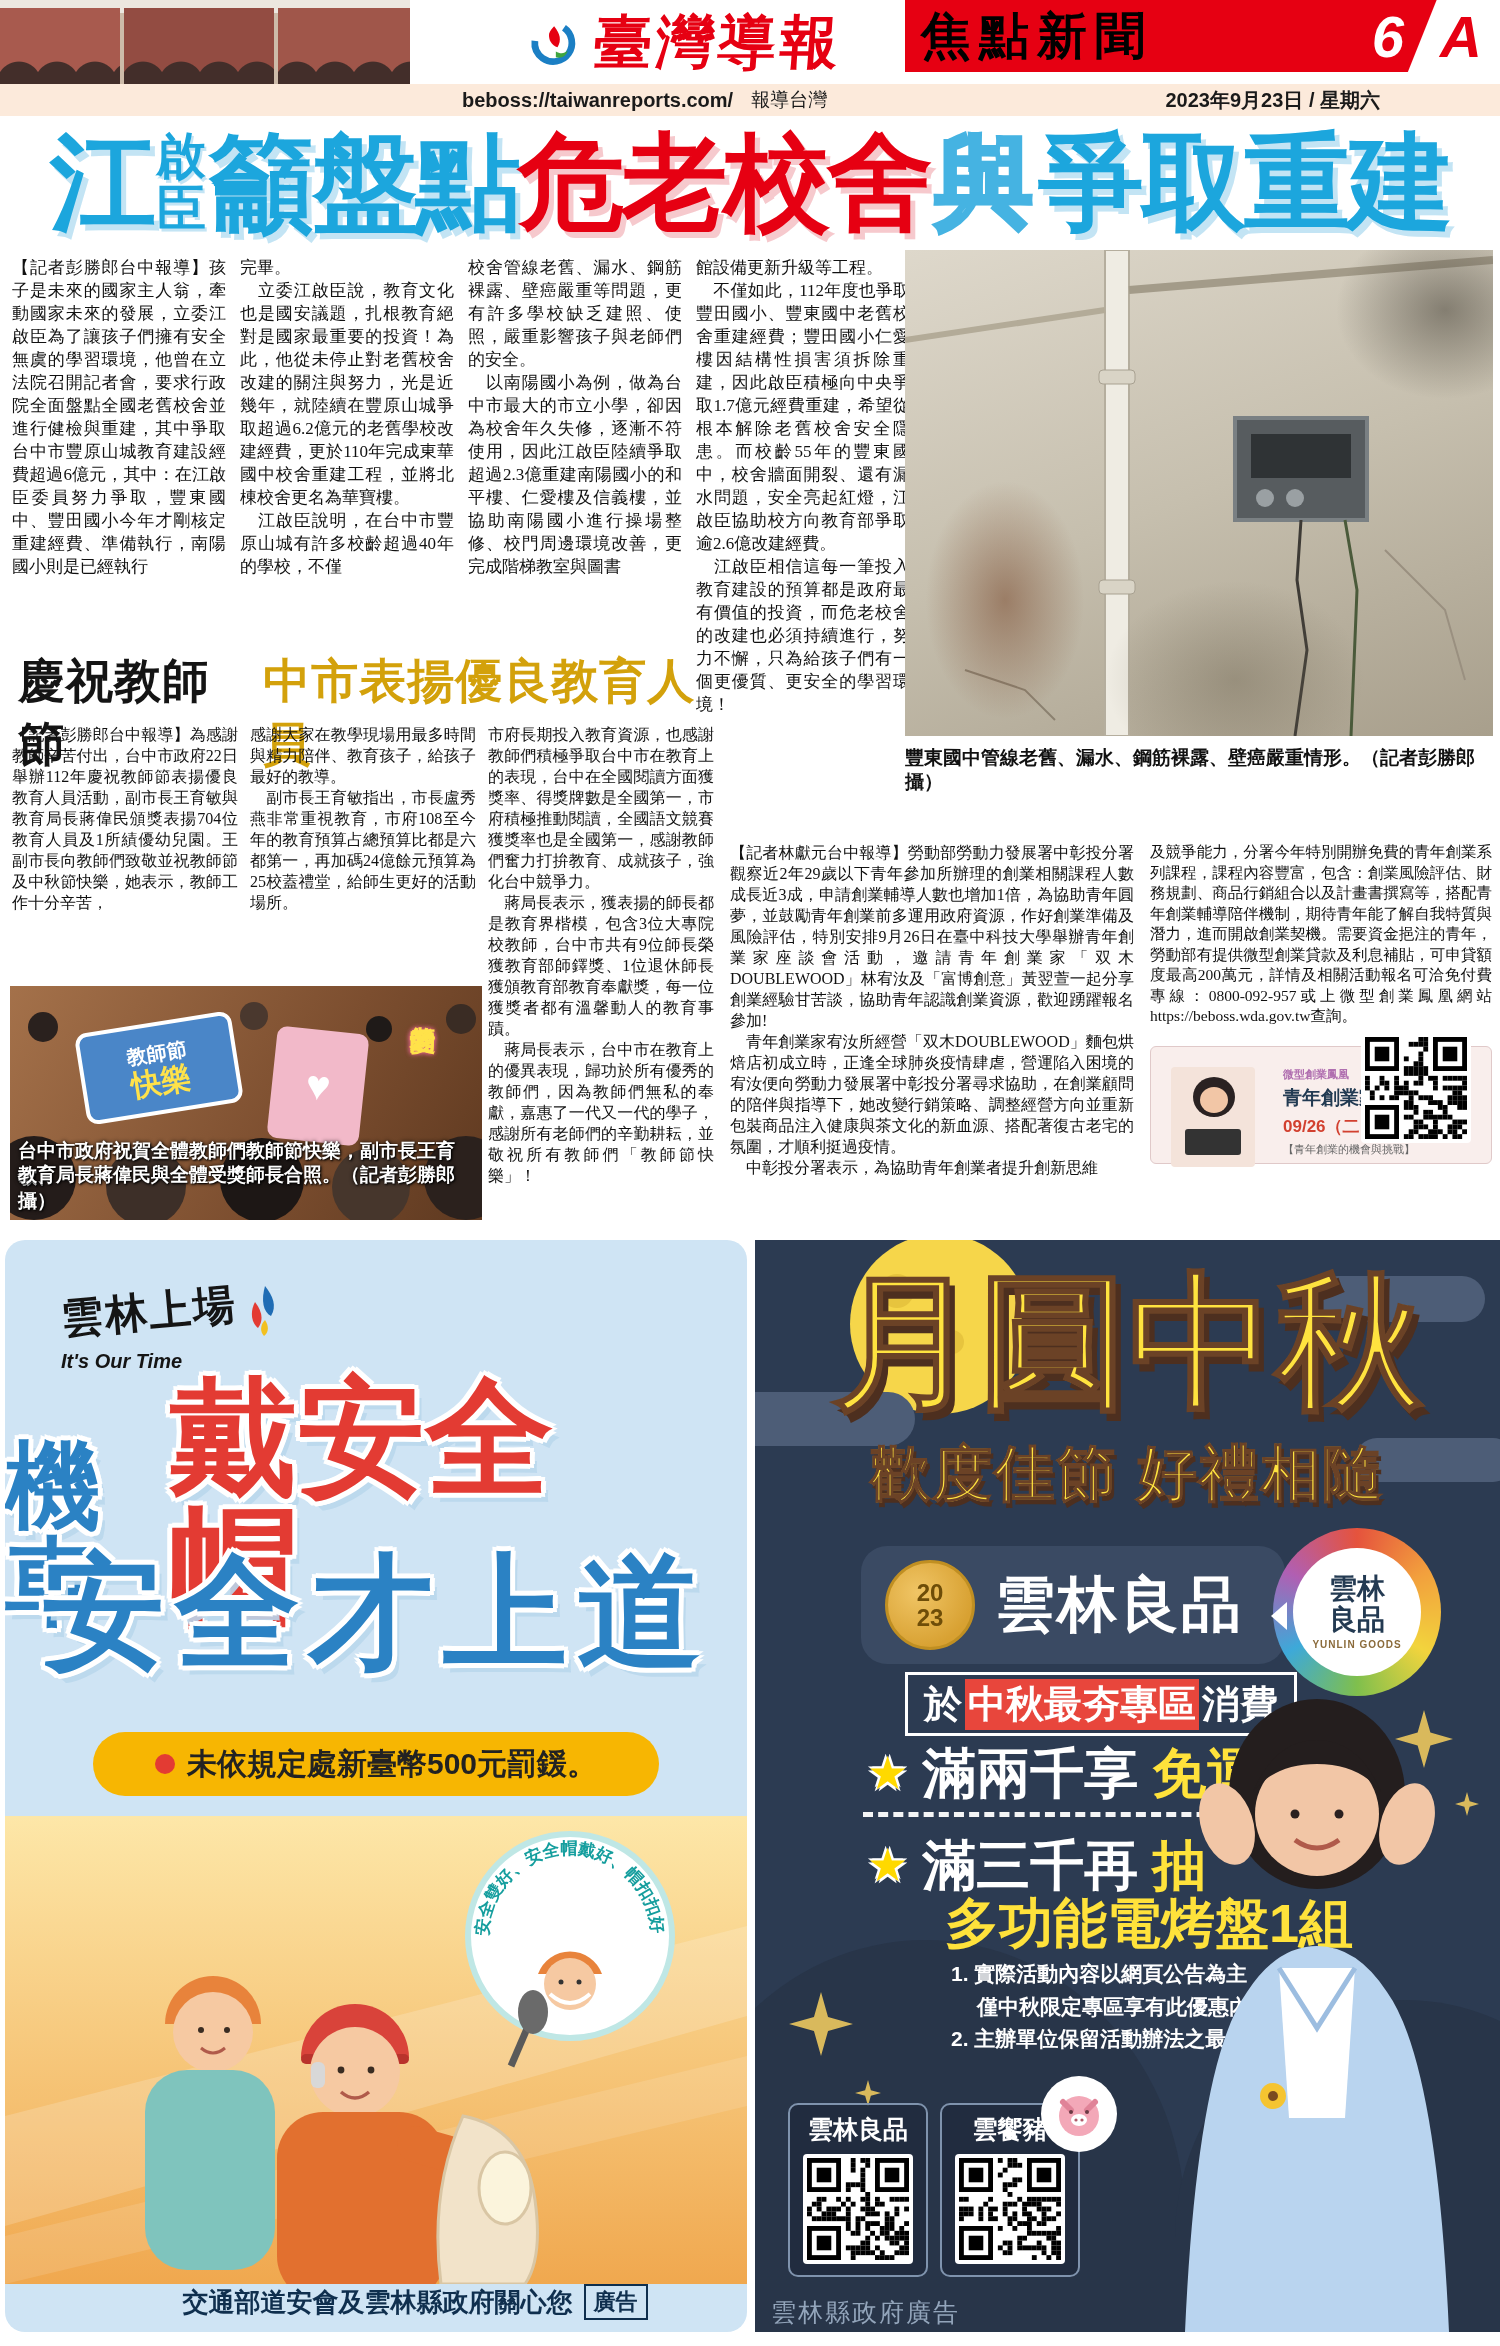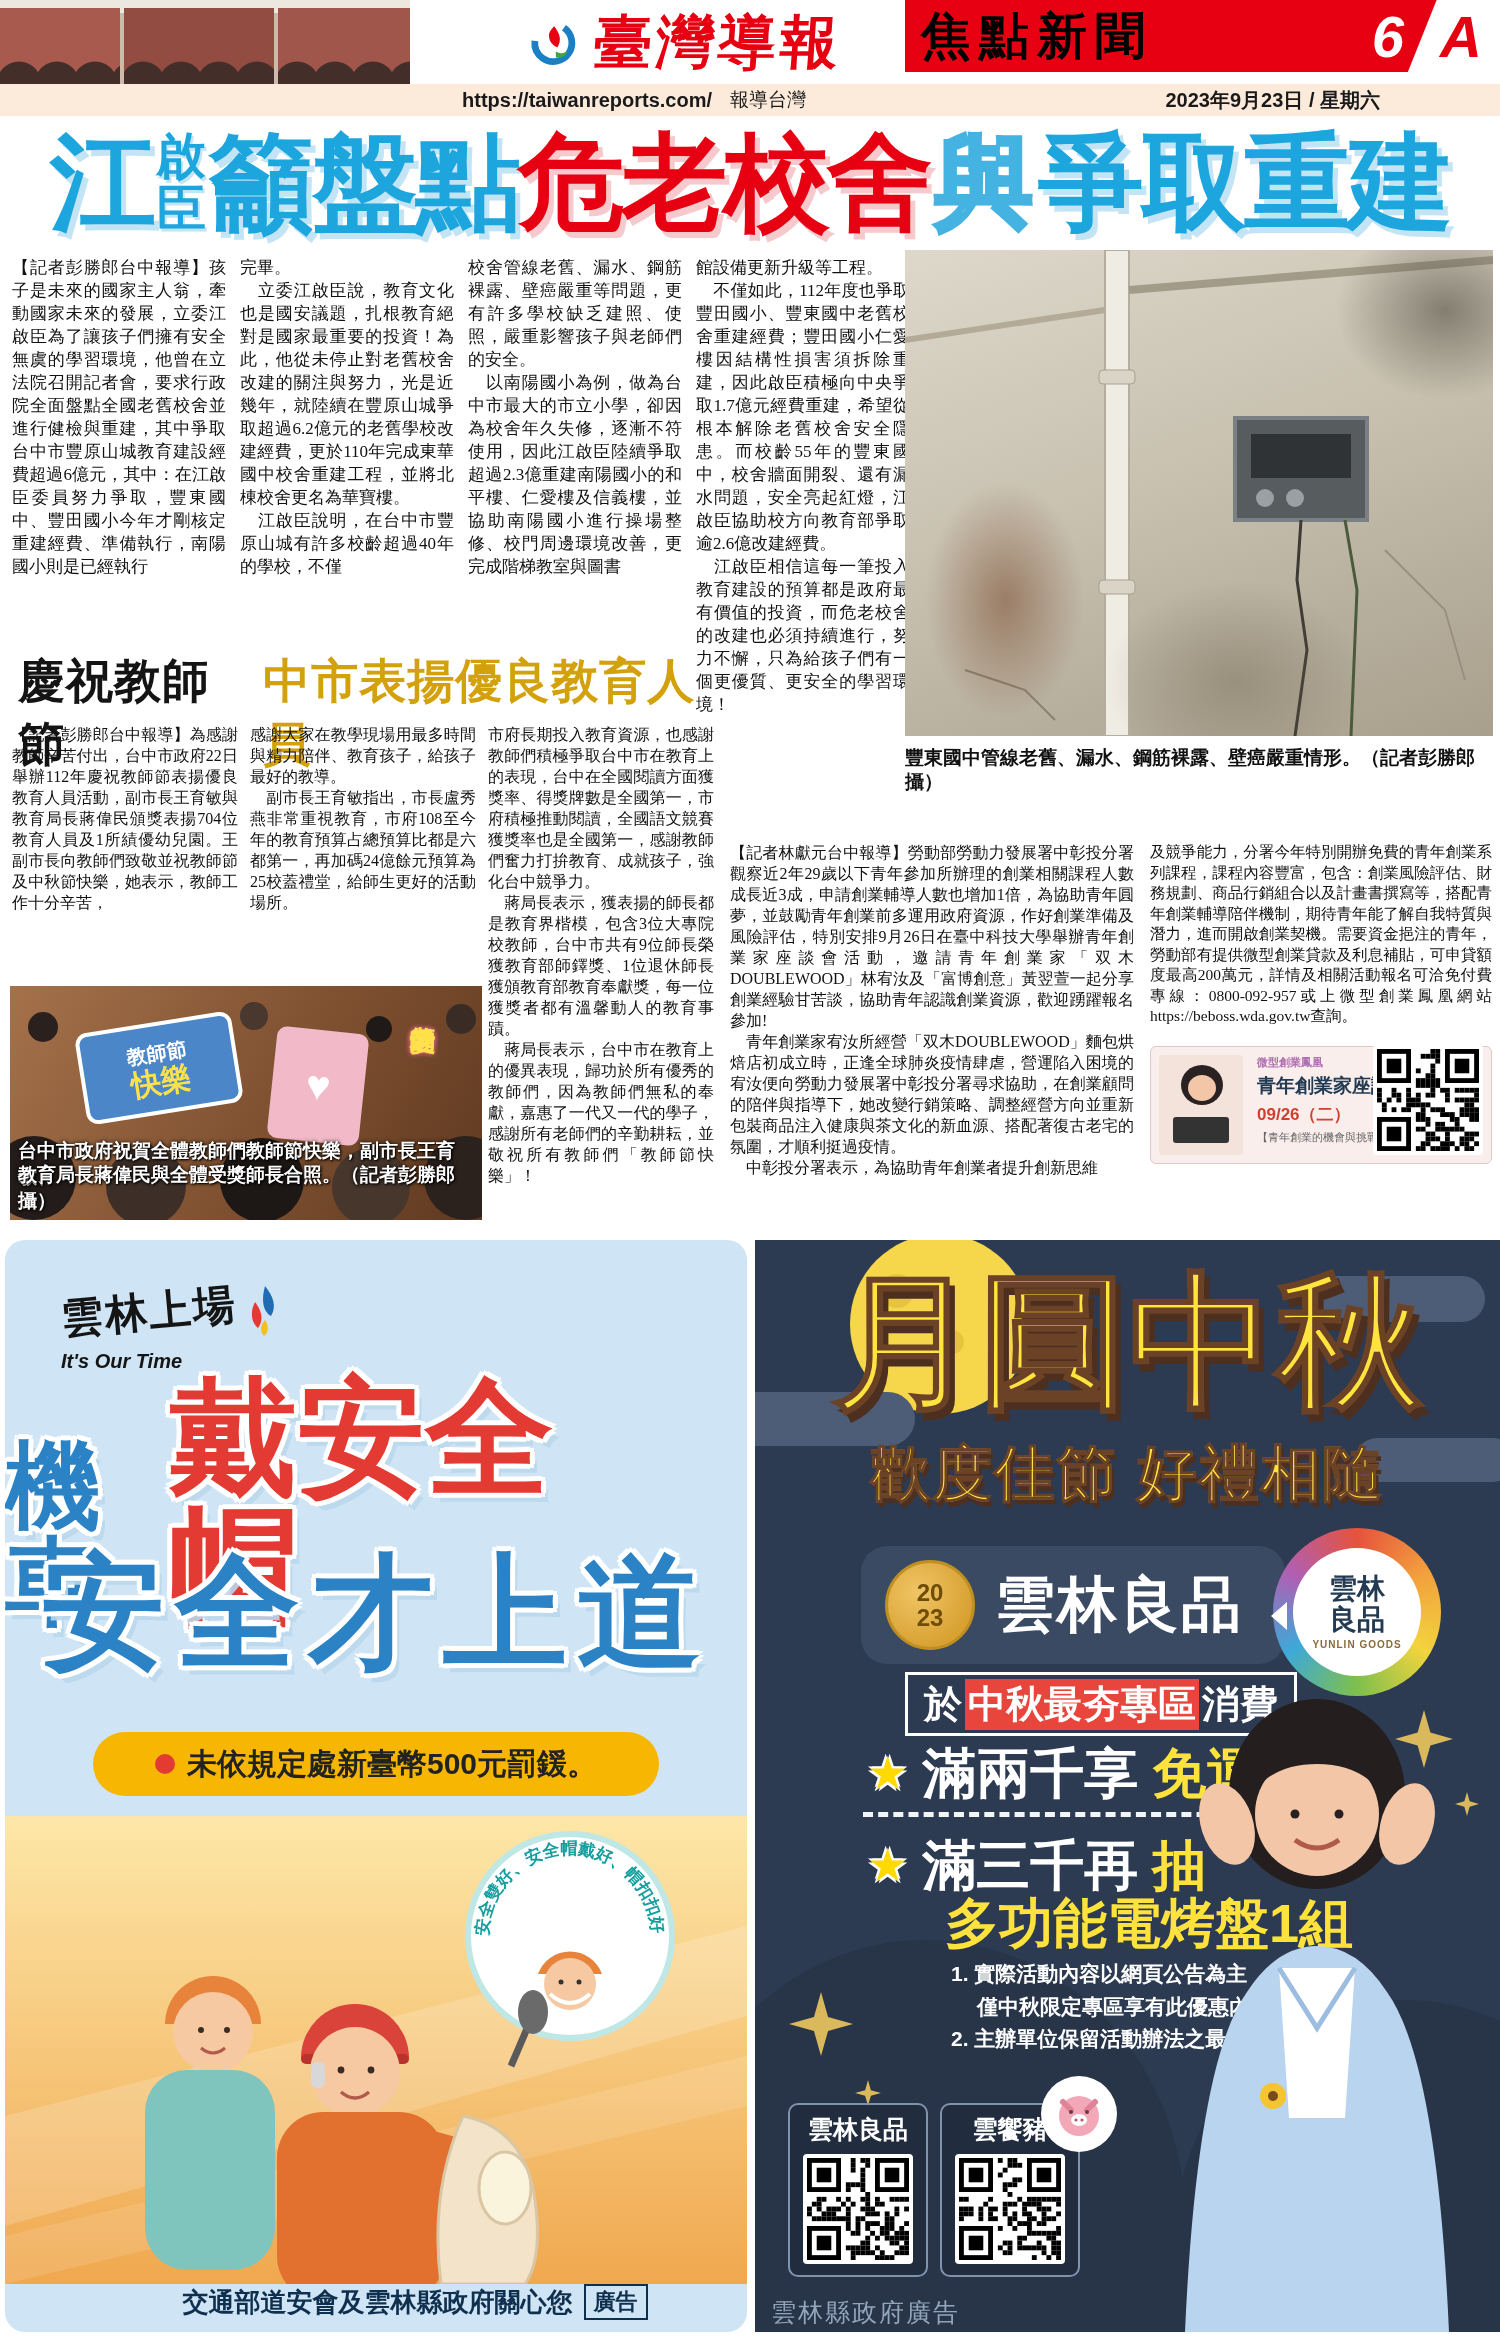--- a/index.html
+++ b/index.html
@@ -67,21 +67,21 @@
   .sign2{position:absolute;left:396px;top:20px;writing-mode:vertical-rl;font-weight:900;font-size:26px;color:#ffe24a;
       text-shadow:0 0 5px #d86a8a,0 0 2px #a33;}
   .tp-cap{position:absolute;left:8px;color:#fff;font-weight:bold;font-size:19px;
       font-family:"Liberation Serif","DejaVu Serif",serif;text-shadow:1px 1px 2px #000,0 0 4px #000;}
   
   .headline3{position:absolute;left:765px;top:750px;width:730px;display:flex;justify-content:center;font-weight:900;
       font-size:55px;font-family:"Liberation Serif","DejaVu Serif",serif;}
   .h3-cyan{color:#2aa9df;}.h3-navy{color:#20374e;}
   
   .poster{position:absolute;left:1150px;top:1046px;width:342px;height:118px;background:#f9eeec;border:1px solid #e0c9c9;
-      border-radius:6px;display:flex;gap:14px;padding:8px;box-sizing:border-box;}
+      border-radius:6px;display:flex;gap:28px;padding:20px;box-sizing:border-box;}
   .poster-thumb{width:84px;height:100px;background:#f4e3da;border-radius:4px;position:relative;overflow:hidden;flex:none;}
   .pt-hair{position:absolute;left:22px;top:10px;width:42px;height:40px;border-radius:50%;background:#2a2222;}
   .pt-face{position:absolute;left:29px;top:20px;width:28px;height:26px;border-radius:50%;background:#f2c6a6;}
   .pt-laptop{position:absolute;left:14px;top:62px;width:56px;height:26px;background:#333;border-radius:3px;}
   .poster-info{position:relative;flex:1;}
   .poster-program{font-size:11px;color:#b06fb0;font-weight:bold;}
   .poster-title{font-size:19px;font-weight:900;color:#223a52;margin-top:3px;}
   .poster-date{font-size:17px;font-weight:900;color:#d2402f;margin-top:4px;}
   .poster-topic{font-size:11px;color:#666;margin-top:4px;}
   .poster-qr{position:absolute;right:0;bottom:0;width:44px;height:44px;}
@@ -168,21 +168,21 @@
     <span class="brand-name">臺灣導報</span>
   </div>
   <div class="section-box">
     <span class="section-label">焦點新聞</span>
     <span class="page-num">6</span>
     <div class="page-letter-wrap">
       <span class="page-letter">A</span>
     </div>
   </div>
   <div class="subhead">
-    <span class="sub-url">https://taiwanreports.com/</span>
+    <span class="sub-url">beboss://taiwanreports.com/</span>
     <span class="sub-tagline">報導台灣</span>
     <span class="sub-date">2023年9月23日 / 星期六</span>
   </div>
 
   <div class="headline1">
     <span class="h1-blue">江</span>
     <span class="h1-stack">
       <span>啟</span>
       <span>臣</span>
     </span>

